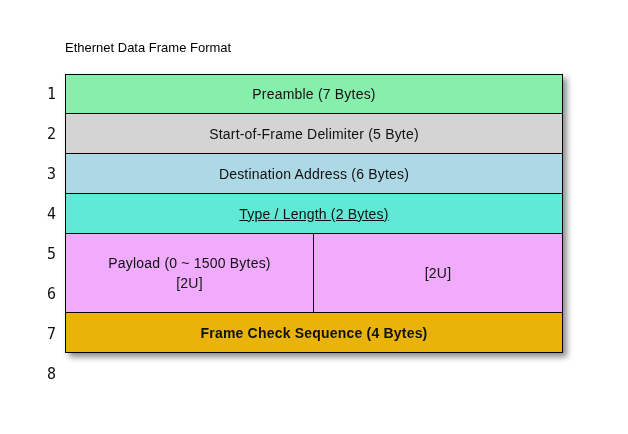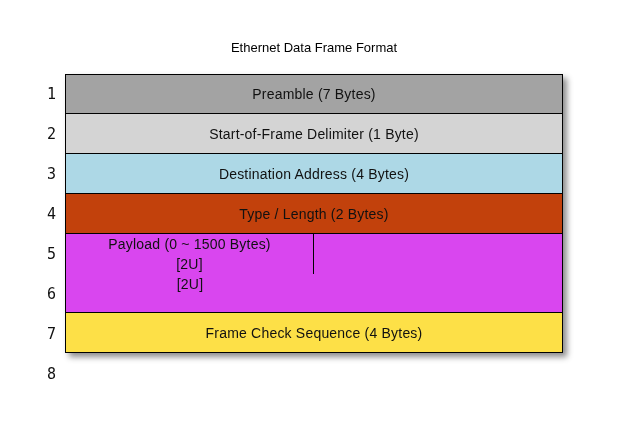--- a/index.html
+++ b/index.html
@@ -14,21 +14,20 @@
     background: #ffffff;
     overflow: hidden;
     font-family: "Liberation Sans", "DejaVu Sans", sans-serif;
     color: #111111;
   }
   .title-block {
     position: absolute;
     left: 65px;
     top: 41px;
     width: 498px;
-    text-align: center;
     font-size: 13px;
     line-height: 14px;
     color: #000000;
   }
   .numbers-col {
     position: absolute;
     left: 0;
     top: 74px;
     width: 56px;
   }
@@ -101,46 +100,46 @@
     <div class="unit-number">3</div>
     <div class="unit-number">4</div>
     <div class="unit-number">5</div>
     <div class="unit-number">6</div>
     <div class="unit-number">7</div>
     <div class="unit-number">8</div>
   </div>
 
   <div class="frame-table">
 
-    <div class="frame-row h-single-first" style="background-color: #a3a3a3;">
+    <div class="frame-row h-single-first" style="background-color: #86efac;">
       <span>Preamble (7 Bytes)</span>
     </div>
 
     <div class="frame-row h-single" style="background-color: rgb(212, 212, 212);">
-      <span>Start-of-Frame Delimiter (1 Byte)</span>
+      <span>Start-of-Frame Delimiter (5 Byte)</span>
     </div>
 
     <div class="frame-row h-single" style="background-color: rgb(173, 216, 230);">
-      <span>Destination Address (4 Bytes)</span>
+      <span>Destination Address (6 Bytes)</span>
     </div>
 
 
-    <div class="frame-row h-single" style="background-color: #c2410c;">
+    <div class="frame-row h-single" style="background-color: #5eead4; text-decoration: underline;">
       <span>Type / Length (2 Bytes)</span>
     </div>
 
-    <div class="frame-row h-double split" style="background-color: #d946ef; flex-direction: column;">
+    <div class="frame-row h-double split" style="background-color: #f0abfc;">
       <div class="split-cell left">
         <div>Payload (0 ~ 1500 Bytes)</div>
         <div>[2U]</div>
       </div>
       <div class="split-cell">
         <div>[2U]</div>
       </div>
     </div>
 
-    <div class="frame-row h-single-last" style="background-color: #fde047;">
+    <div class="frame-row h-single-last" style="background-color: #eab308; font-weight: bold;">
       <span>Frame Check Sequence (4 Bytes)</span>
     </div>
 
   </div>
 
 </div>
 
 </body></html>

